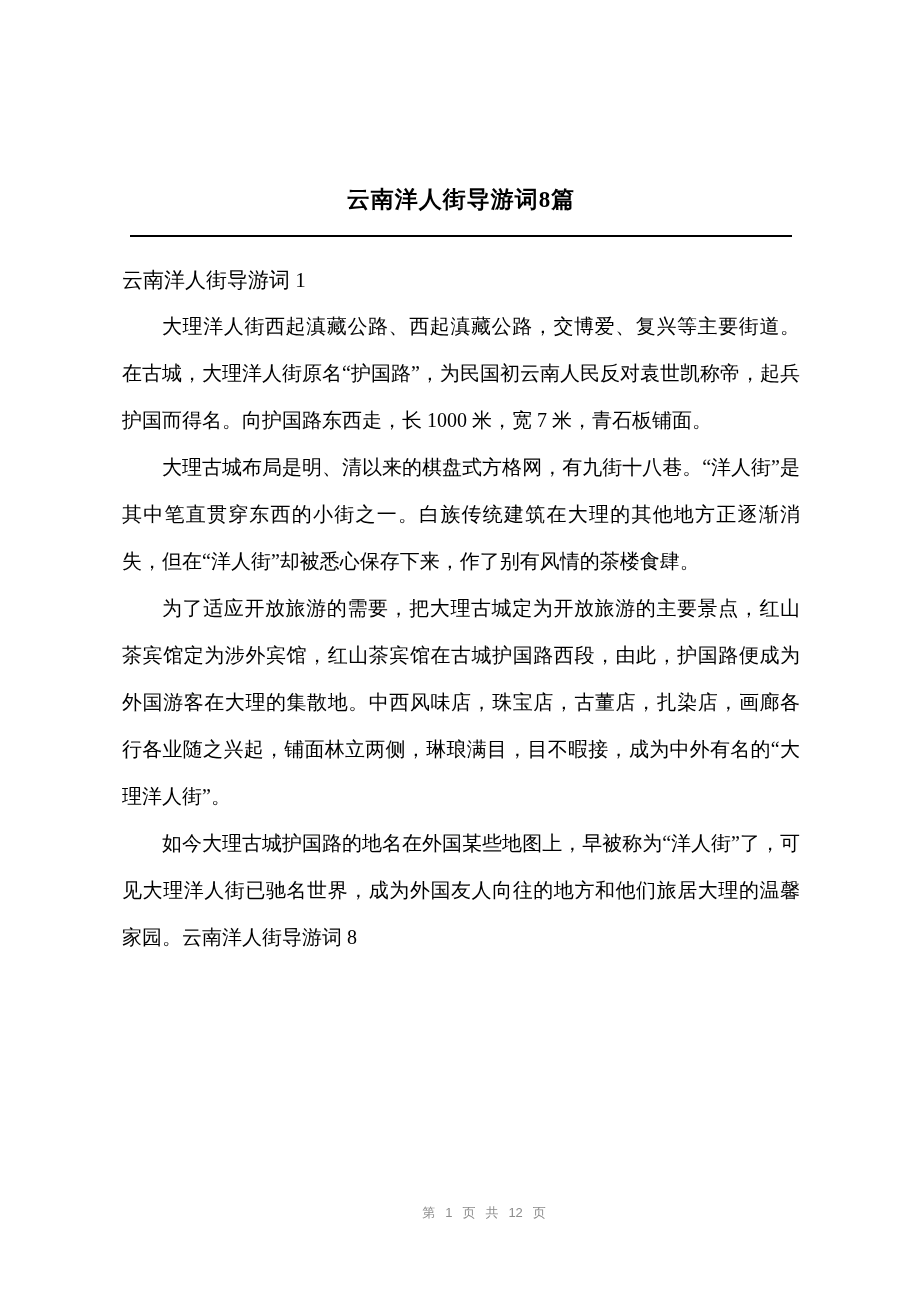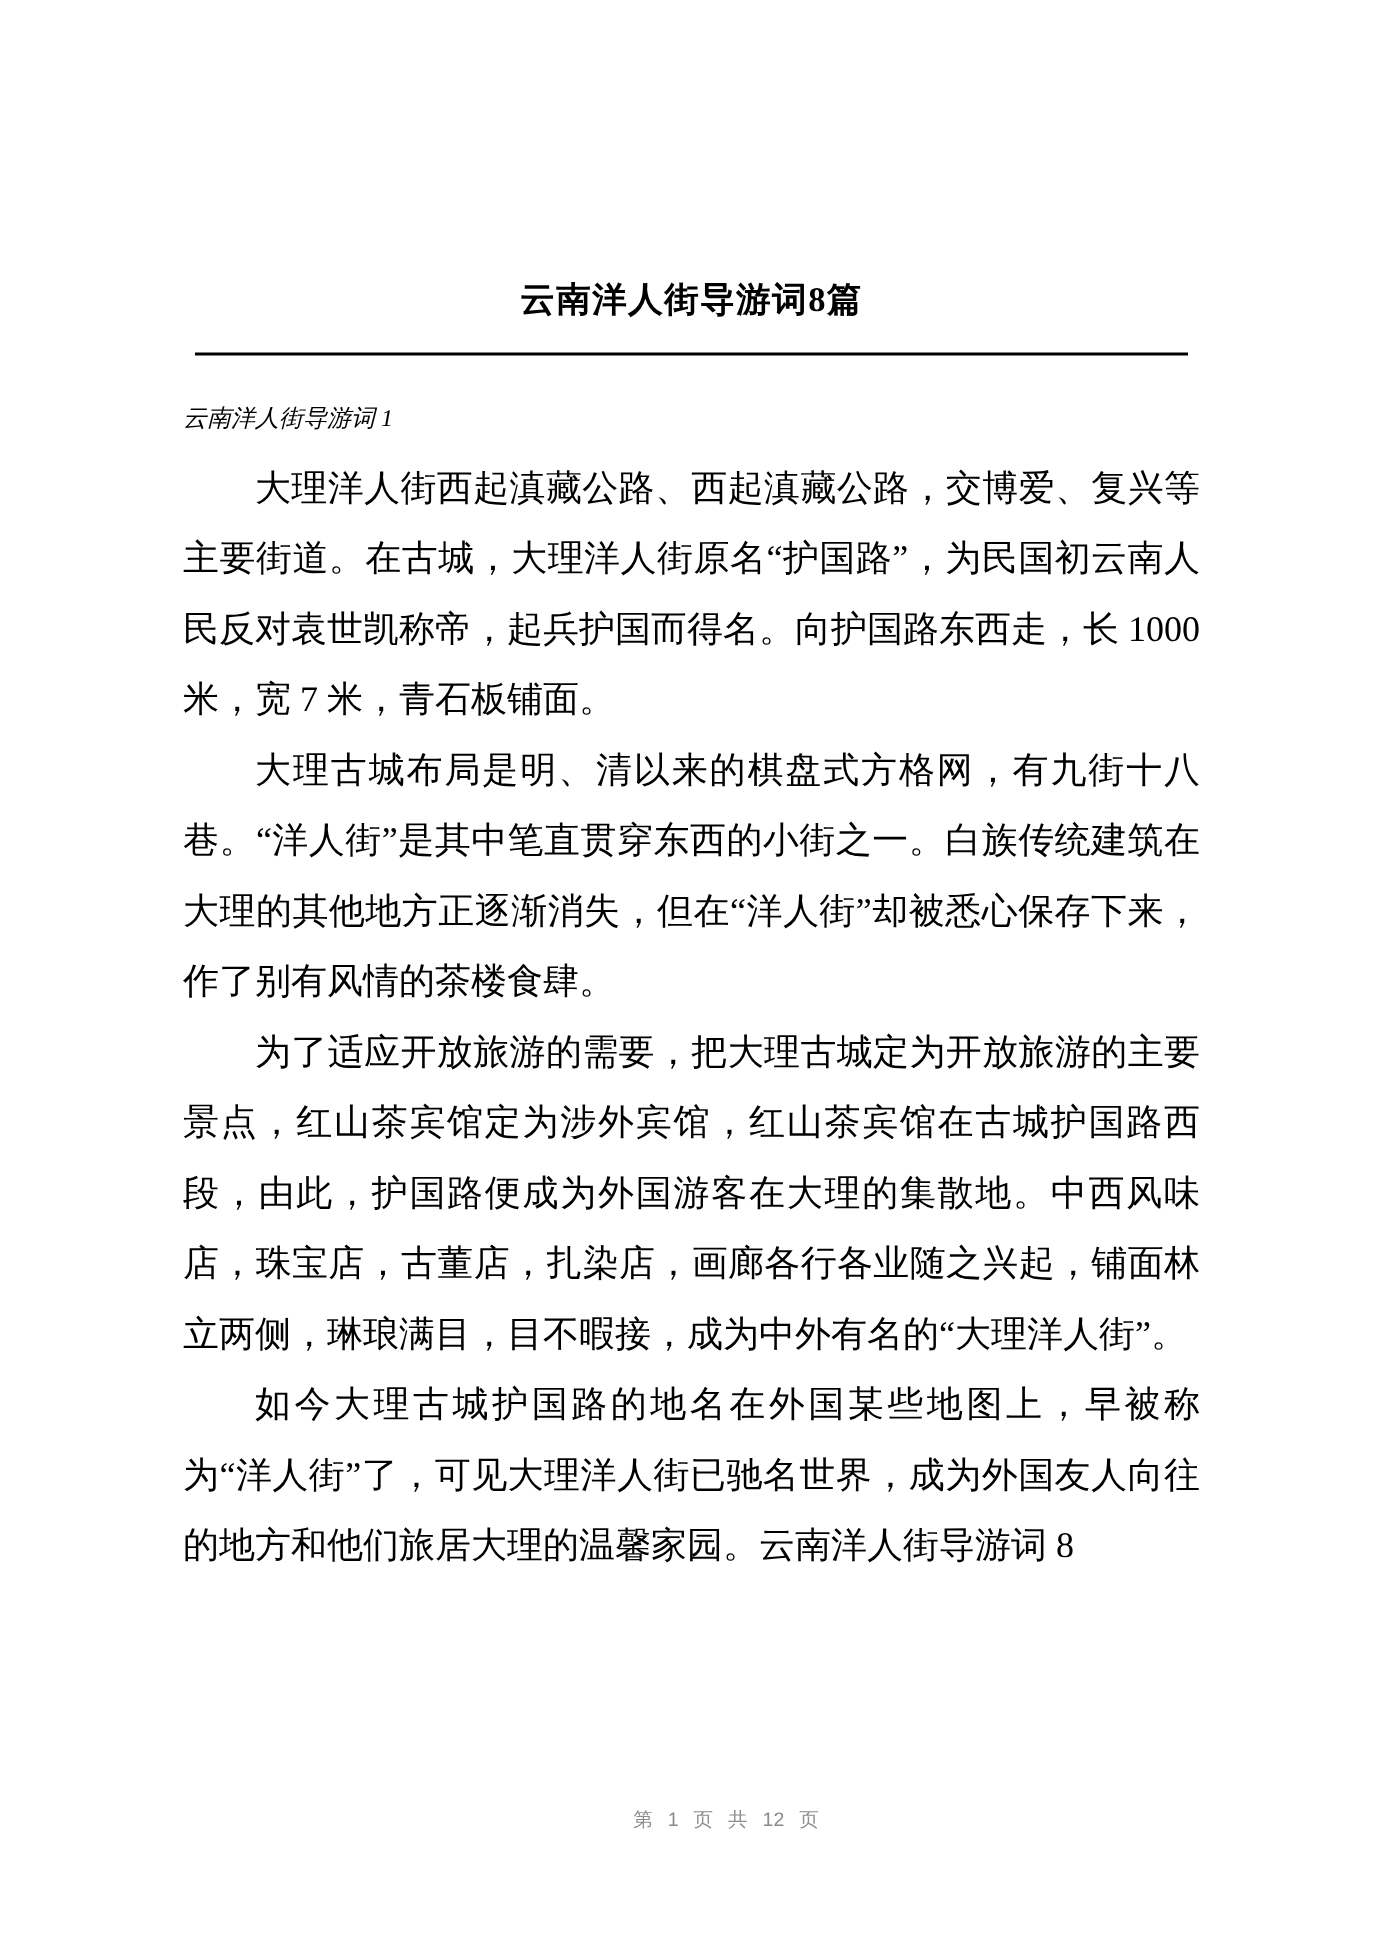--- a/index.html
+++ b/index.html
@@ -31,27 +31,26 @@
   .divider {
     border: none;
     border-top: 2px solid #000000;
     margin: 0 8px 20px 8px;
   }
   .body-text p {
     margin: 0;
     text-align: justify;
   }
   .section-heading {
-    font-size: 16px;
+    font-size: 21px;
     line-height: 46px;
     text-indent: 0;
-    font-style: italic;
   }
   .para {
-    font-size: 24px;
+    font-size: 20px;
     line-height: 47px;
     text-indent: 2em;
   }
   .footer {
     position: absolute;
     left: 0;
     bottom: 80px;
     width: 100%;
     text-align: center;
     font-size: 13px;

